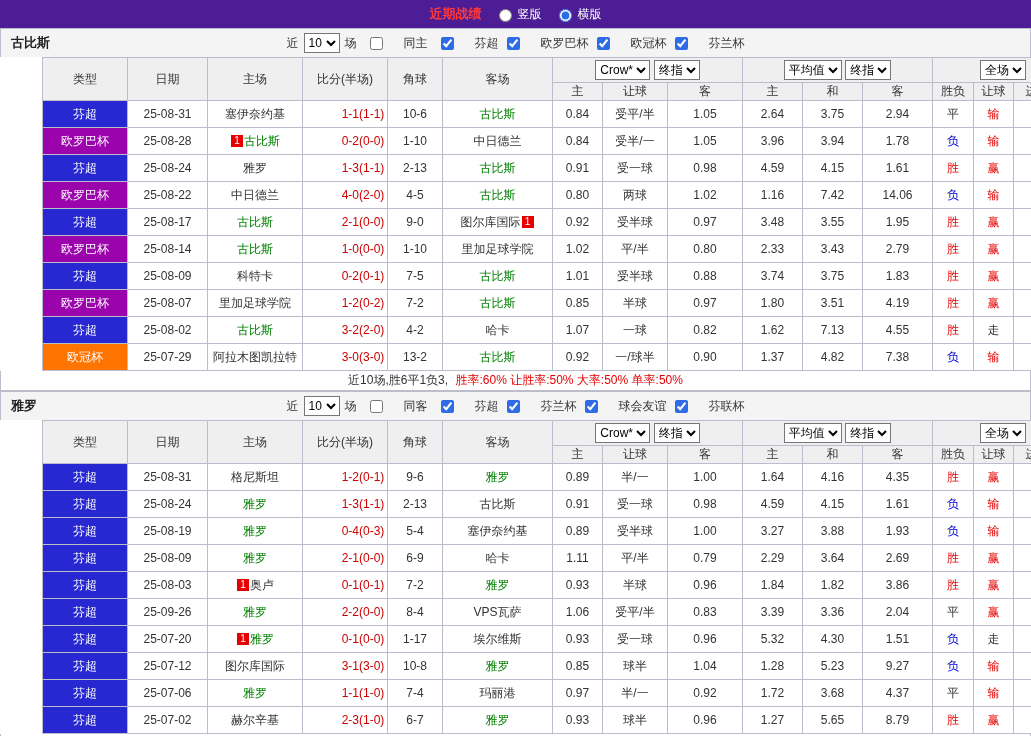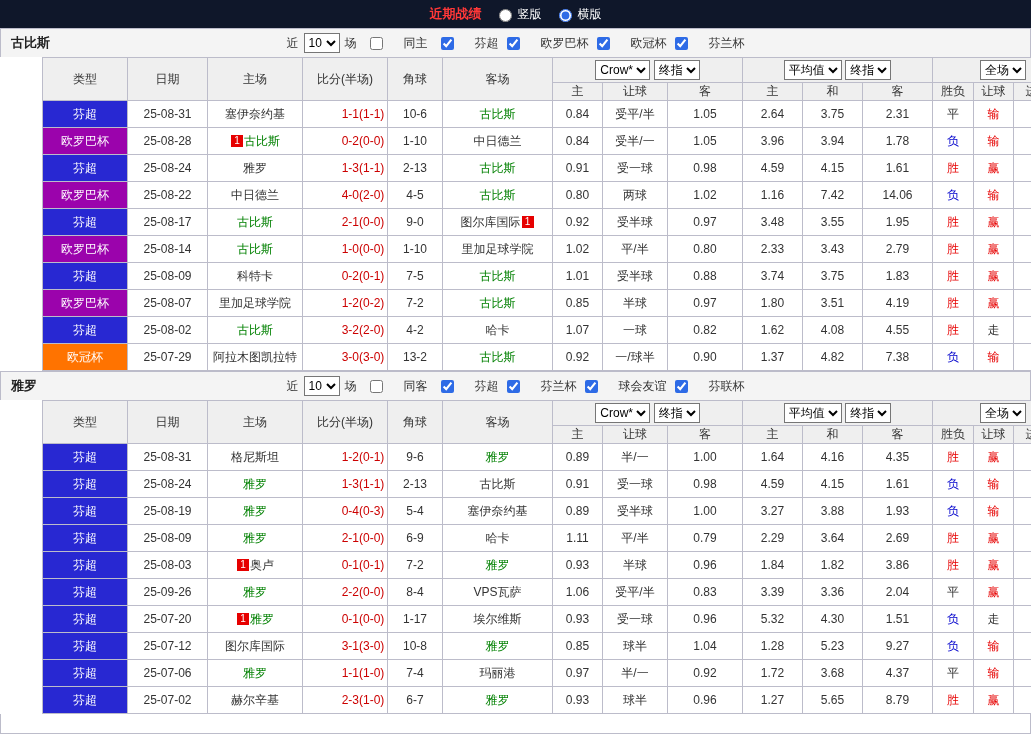--- a/index.html
+++ b/index.html
@@ -1,18 +1,18 @@
 <!DOCTYPE html>
 <html><head>
 <meta charset="utf-8">
 <style>
   html,body{margin:0;padding:0;}
   body{font-family:"Liberation Sans","DejaVu Sans",sans-serif;font-size:12px;color:#333;background:#fff;}
   .page{width:1031px;}
-  .topbar{background:#0f172a;height:28px;display:flex;align-items:center;justify-content:center;gap:12px;color:#fff;}
+  .topbar{background:#4c1d95;height:28px;display:flex;align-items:center;justify-content:center;gap:12px;color:#fff;}
   .topbar .title{color:#ff3838;font-weight:bold;font-size:13px;}
   .radio-label{display:inline-flex;align-items:center;gap:3px;font-size:12px;color:#fff;cursor:pointer;}
   input{accent-color:#2e6be6;}
   .section-bar{height:28px;border:1px solid #bcbcca;border-bottom:none;background:#f4f4f4;position:relative;display:flex;align-items:center;justify-content:center;gap:5px;}
   .section-bar .team{position:absolute;left:10px;font-weight:bold;color:#222;font-size:13px;}
   .cb{display:inline-flex;align-items:center;gap:18px;margin-left:4px;cursor:pointer;}
   select{font-size:12px;height:20px;font-family:inherit;background:#fff;}
   table{width:1031px;border-collapse:collapse;table-layout:fixed;margin-left:42px;}
   th,td{border:1px solid #bcbcca;text-align:center;overflow:hidden;white-space:nowrap;font-weight:normal;padding:0;}
   thead th{background:#efefef;}
@@ -130,21 +130,21 @@
             <td class="date">25-08-31</td>
             <td class="team"><span>塞伊奈约基</span></td>
             <td class="score">1-1(1-1)</td>
             <td class="corner">10-6</td>
             <td class="team"><span class="focus">古比斯</span></td>
             <td class="odds">0.84</td>
             <td class="odds">受平/半</td>
             <td class="odds">1.05</td>
             <td class="odds">2.64</td>
             <td class="odds">3.75</td>
-            <td class="odds">2.31</td>
+            <td class="odds">2.94</td>
             <td class="res c-black">平</td>
             <td class="res c-red">输</td>
             <td class="res c-red">小</td>
           </tr>
           <tr>
             <td class="type t-purple">欧罗巴杯</td>
             <td class="date">25-08-28</td>
             <td class="team"><span class="rbadge">1</span><span class="focus">古比斯</span></td>
             <td class="score">0-2(0-0)</td>
             <td class="corner">1-10</td>
@@ -265,21 +265,21 @@
             <td class="type t-blue">芬超</td>
             <td class="date">25-08-02</td>
             <td class="team"><span class="focus">古比斯</span></td>
             <td class="score">3-2(2-0)</td>
             <td class="corner">4-2</td>
             <td class="team"><span>哈卡</span></td>
             <td class="odds">1.07</td>
             <td class="odds">一球</td>
             <td class="odds">0.82</td>
             <td class="odds">1.62</td>
-            <td class="odds">4.08</td>
+            <td class="odds">7.13</td>
             <td class="odds">4.55</td>
             <td class="res c-red">胜</td>
             <td class="res c-black">走</td>
             <td class="res c-red">大</td>
           </tr>
           <tr>
             <td class="type t-orange">欧冠杯</td>
             <td class="date">25-07-29</td>
             <td class="team"><span>阿拉木图凯拉特</span></td>
             <td class="score">3-0(3-0)</td>
@@ -290,20 +290,24 @@
             <td class="odds">0.90</td>
             <td class="odds">1.37</td>
             <td class="odds">4.82</td>
             <td class="odds">7.38</td>
             <td class="res c-blue">负</td>
             <td class="res c-red">输</td>
             <td class="res c-red">大</td>
           </tr>
         </tbody>
     </table>
+    <div class="summary">
+      <span class="sum-rec">近10场,胜6平1负3,</span>
+      <span class="sum-rates">胜率:60% 让胜率:50% 大率:50% 单率:50%</span>
+    </div>
   </div>
 
   <div class="section">
     <div class="section-bar">
       <span class="team">雅罗</span>
       <span>近</span>
       <select><option>10</option></select>
       <span>场</span>
       <label class="cb">
         <input type="checkbox" style="">

